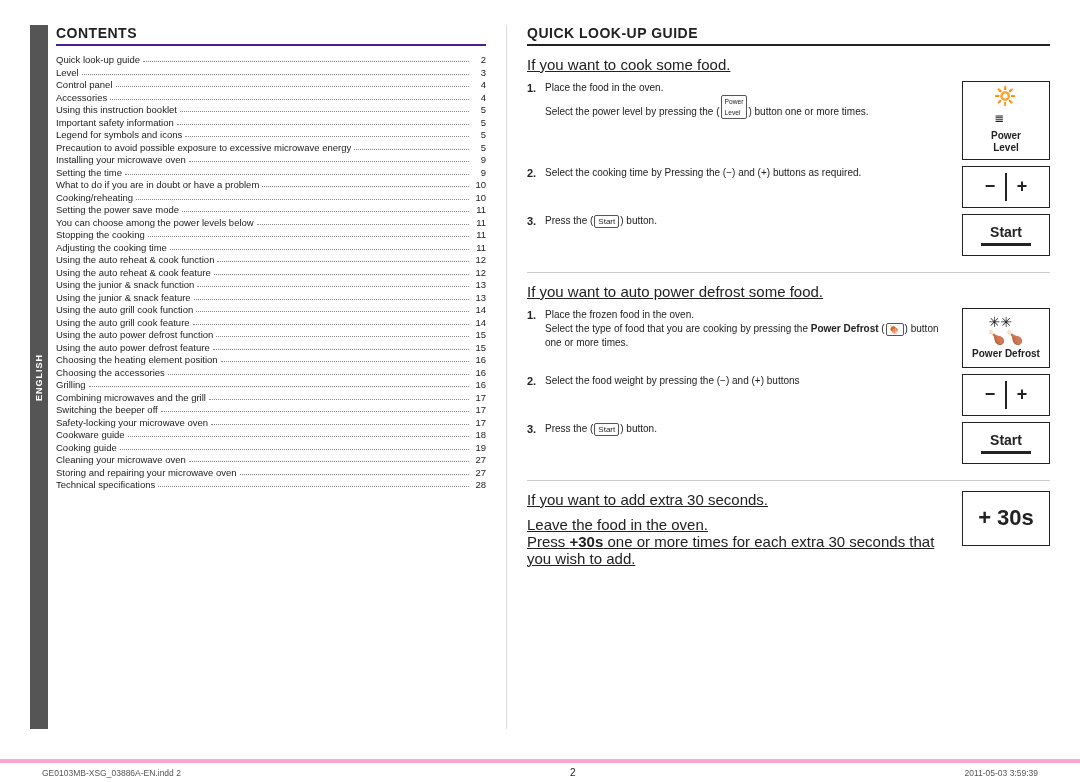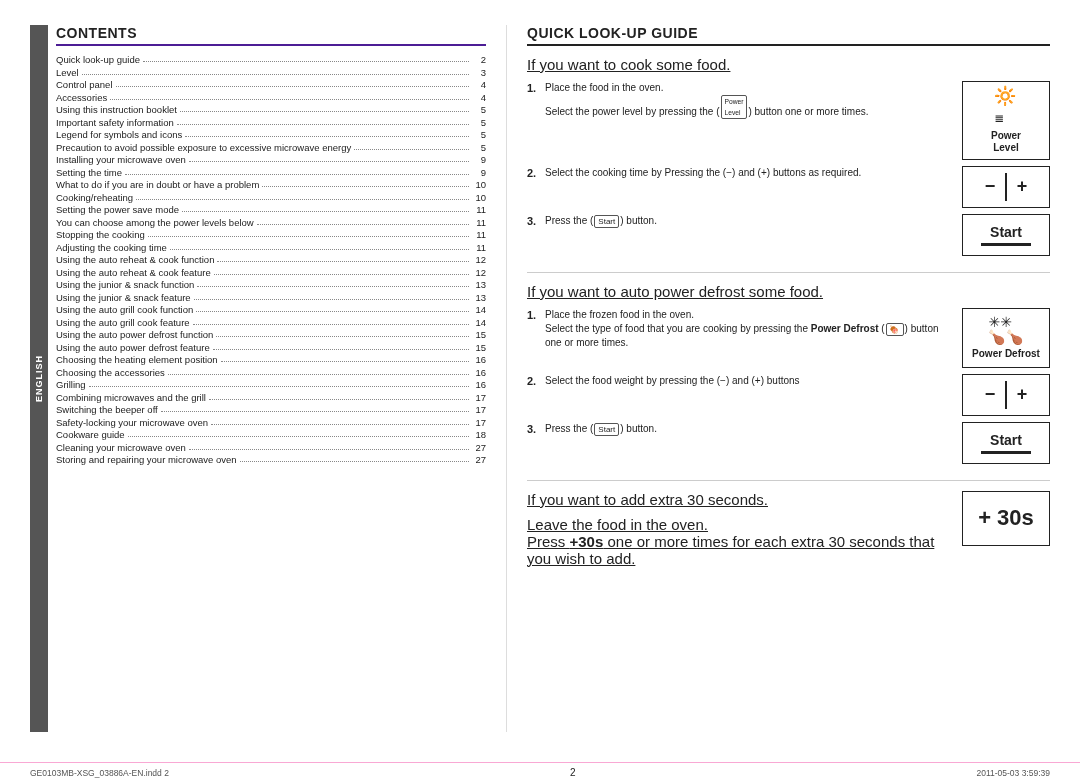--- a/index.html
+++ b/index.html
@@ -283,22 +283,22 @@
     .section-divider {
       border-top: 1px solid #ccc;
       margin: 10px 0;
     }
 
     
     .bottom-bar {
       display: flex;
       justify-content: space-between;
       align-items: center;
-      border-top: 1px solid #f9a8d4;
-      padding: 4px 30px;
+      border-top: 4px solid #f9a8d4;
+      padding: 4px 42px;
       font-size: 8.5px;
       color: #555;
       background: #fff;
     }
 
     .page-num {
       font-size: 10px;
       color: #222;
     }
 
@@ -488,28 +488,38 @@
             <span>Safety-locking your microwave oven</span>
             <span class="toc-dots"></span>
             <span class="toc-num">17</span>
           </div>
           <div class="toc-item">
             <span>Cookware guide</span>
             <span class="toc-dots"></span>
             <span class="toc-num">18</span>
           </div>
           <div class="toc-item">
+            <span>Cooking guide</span>
+            <span class="toc-dots"></span>
+            <span class="toc-num">19</span>
+          </div>
+          <div class="toc-item">
             <span>Cleaning your microwave oven</span>
             <span class="toc-dots"></span>
             <span class="toc-num">27</span>
           </div>
           <div class="toc-item">
             <span>Storing and repairing your microwave oven</span>
             <span class="toc-dots"></span>
             <span class="toc-num">27</span>
+          </div>
+          <div class="toc-item">
+            <span>Technical specifications</span>
+            <span class="toc-dots"></span>
+            <span class="toc-num">28</span>
           </div>
         </div>
     </div>
 
     <div class="right-column">
       <div class="guide-title">QUICK LOOK-UP GUIDE</div>
 
       <div>
         <div class="section-group">
           <div class="section-steps">

